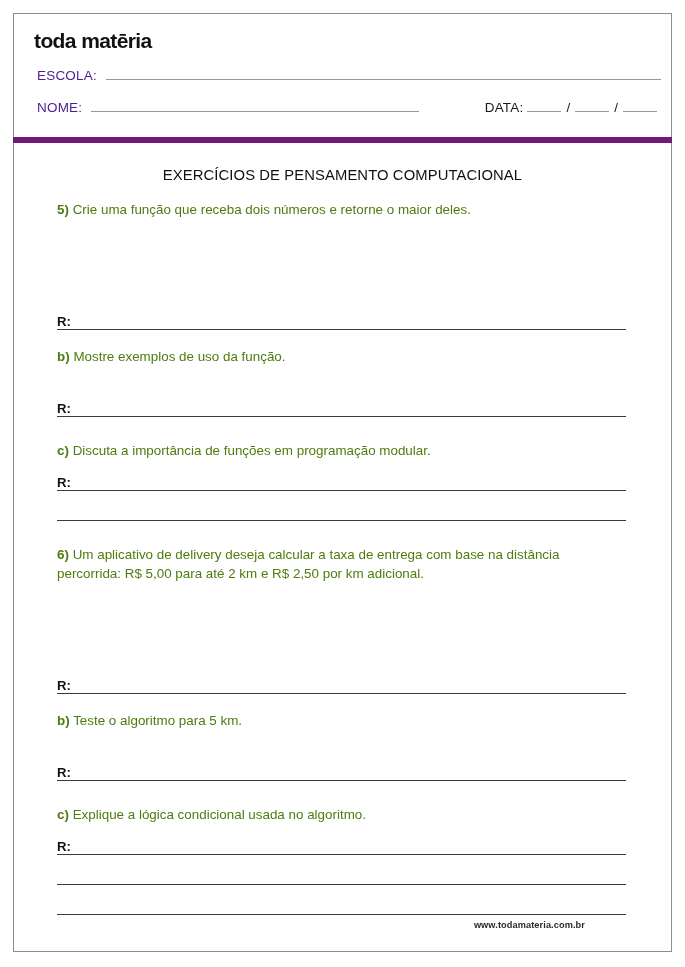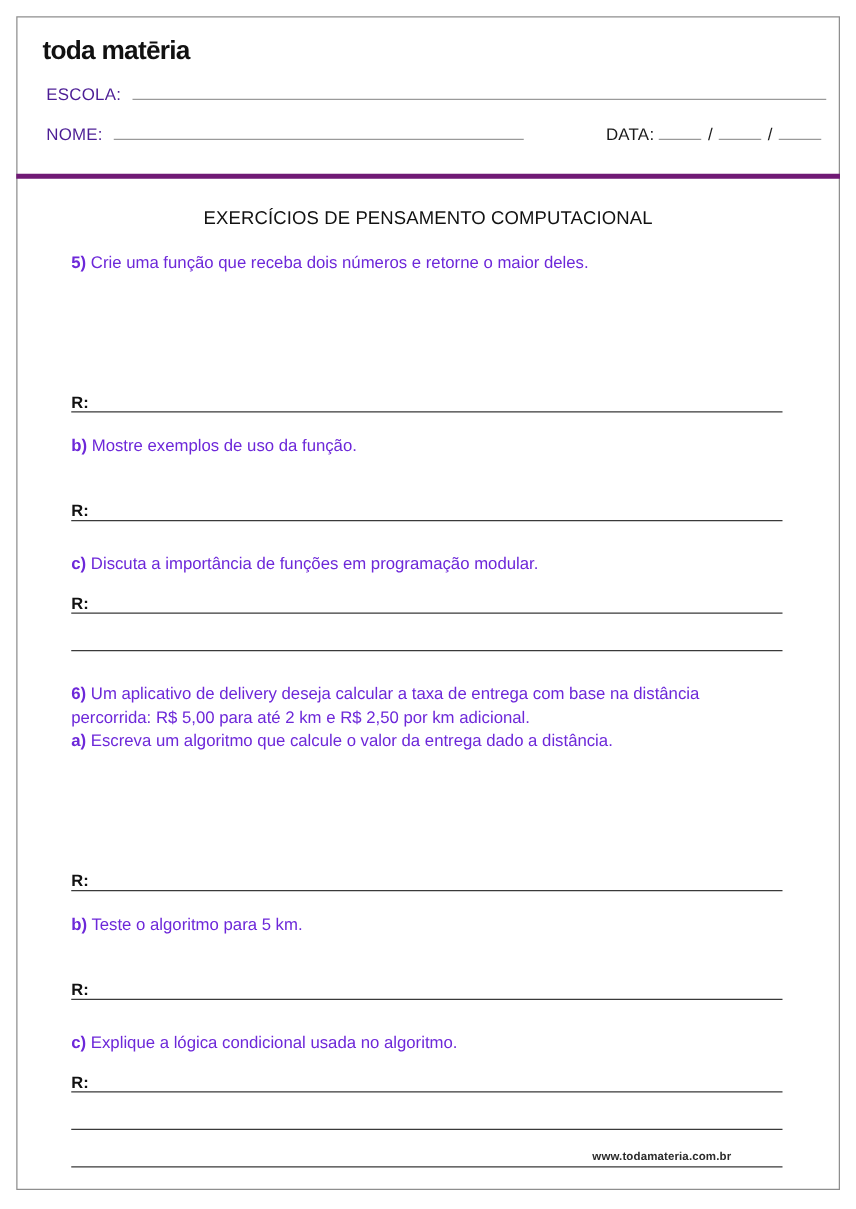--- a/index.html
+++ b/index.html
@@ -35,21 +35,21 @@
   }
 
   
   .header {
     position: absolute;
     left: 13px;
     top: 13px;
     width: 659px;
     height: 130px;
     box-sizing: border-box;
-    border-bottom: 4px solid #701a75;
+    border-bottom: 6px solid #701a75;
   }
 
   .brand {
     position: absolute;
     left: 21px;
     top: 16px;
     font-size: 21px;
     font-weight: bold;
     letter-spacing: -0.6px;
     color: #111111;
@@ -129,21 +129,21 @@
   .content {
     position: absolute;
     left: 44px;
     top: 57px;
     width: 569px;
   }
 
   .q-text {
     font-size: 13.4px;
     line-height: 1.42;
-    color: #6d28d9;
+    color: #4d7c0f;
     margin: 0;
   }
   .q-text .marker {
     font-weight: bold;
   }
 
   .q-block { margin: 0; }
 
   
   .work-space { height: 90px; }
@@ -267,24 +267,20 @@
 
       <div class="gap-lg"></div>
 
       <div class="q-block">
 
         <p class="q-text">
           <span class="marker">6)</span>
           <span>Um aplicativo de delivery deseja calcular a taxa de entrega com base na distância percorrida: R$ 5,00 para até 2 km e R$ 2,50 por km adicional.</span>
         </p>
 
-        <p class="q-text">
-          <span class="marker">a)</span>
-          <span>Escreva um algoritmo que calcule o valor da entrega dado a distância.</span>
-        </p>
         <div class="work-space"></div>
         <div class="answer-line">
           <span class="r-label">R:</span>
         </div>
 
         <div class="gap-md"></div>
 
         <p class="q-text">
           <span class="marker">b)</span>
           <span>Teste o algoritmo para 5 km.</span>

